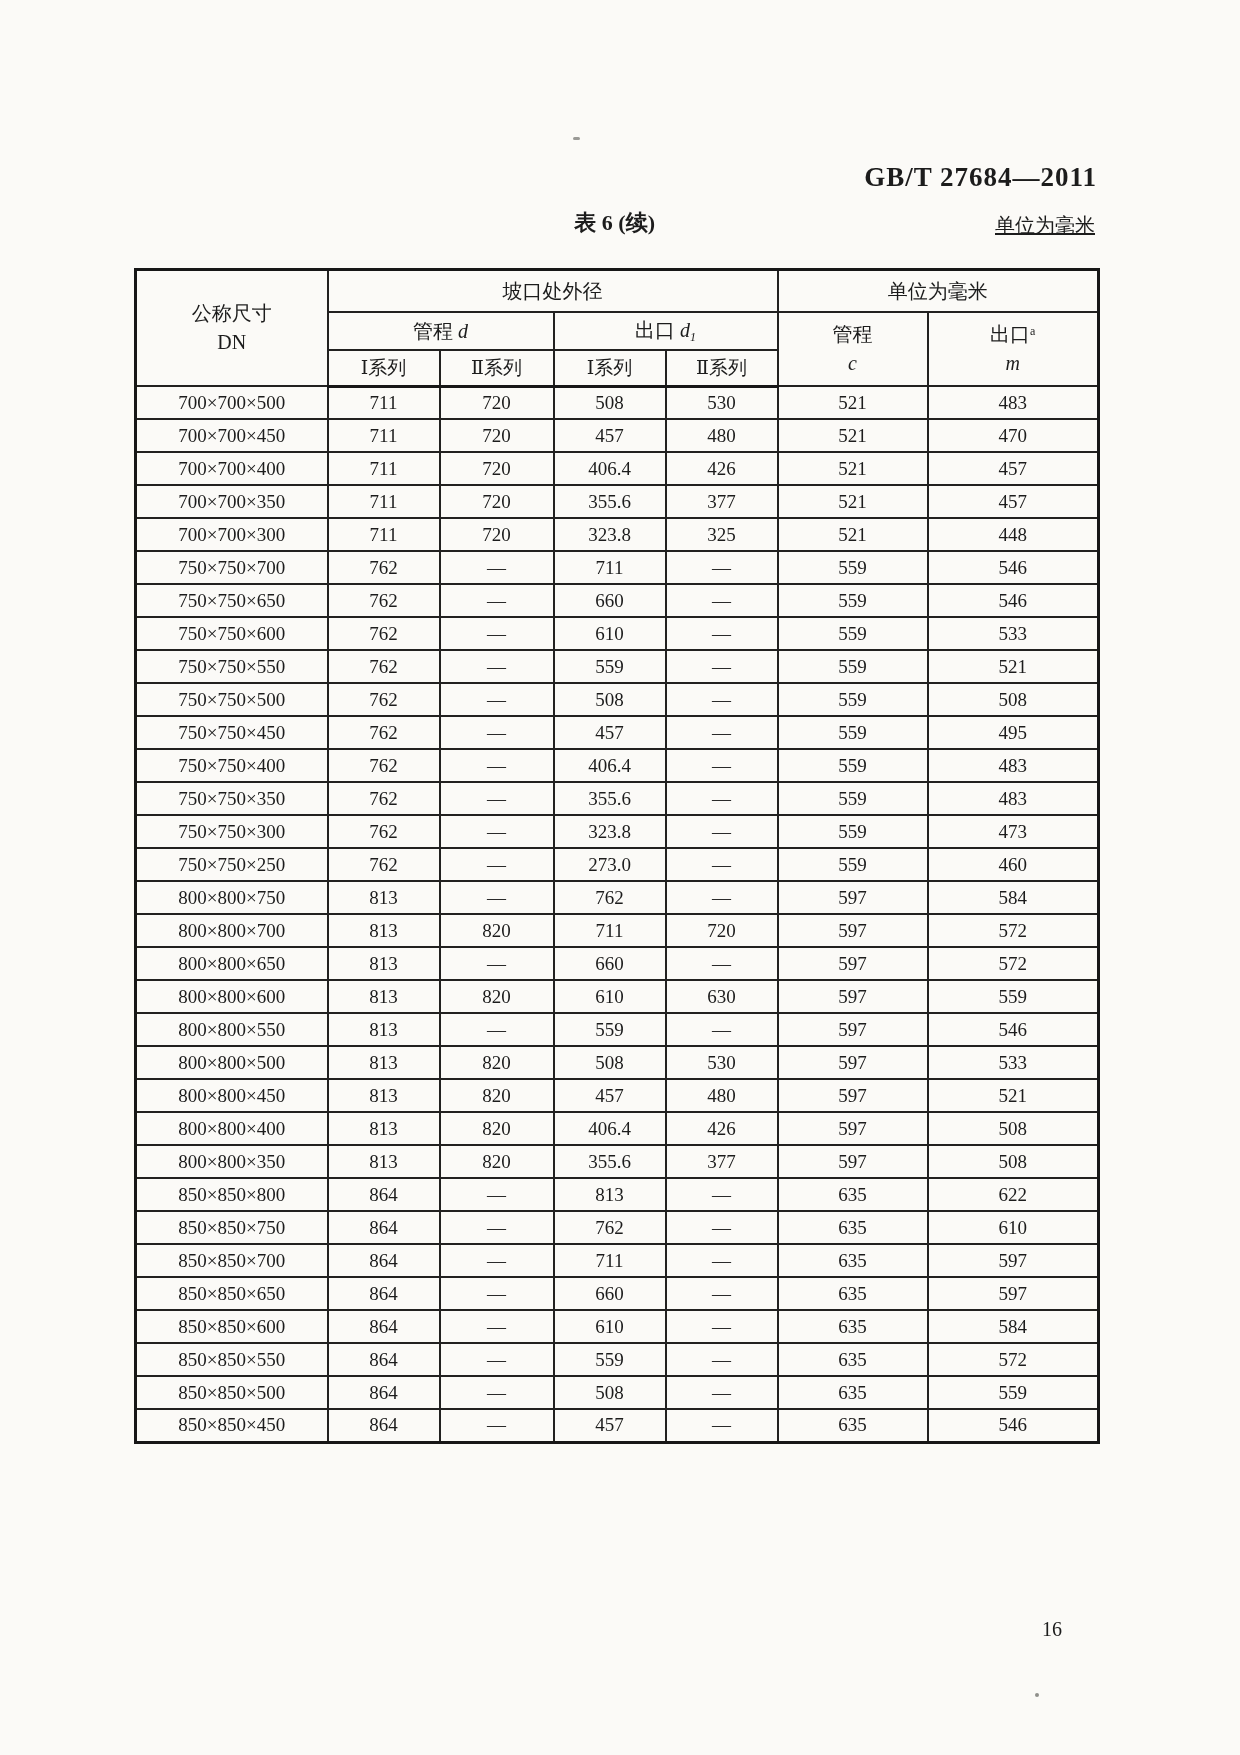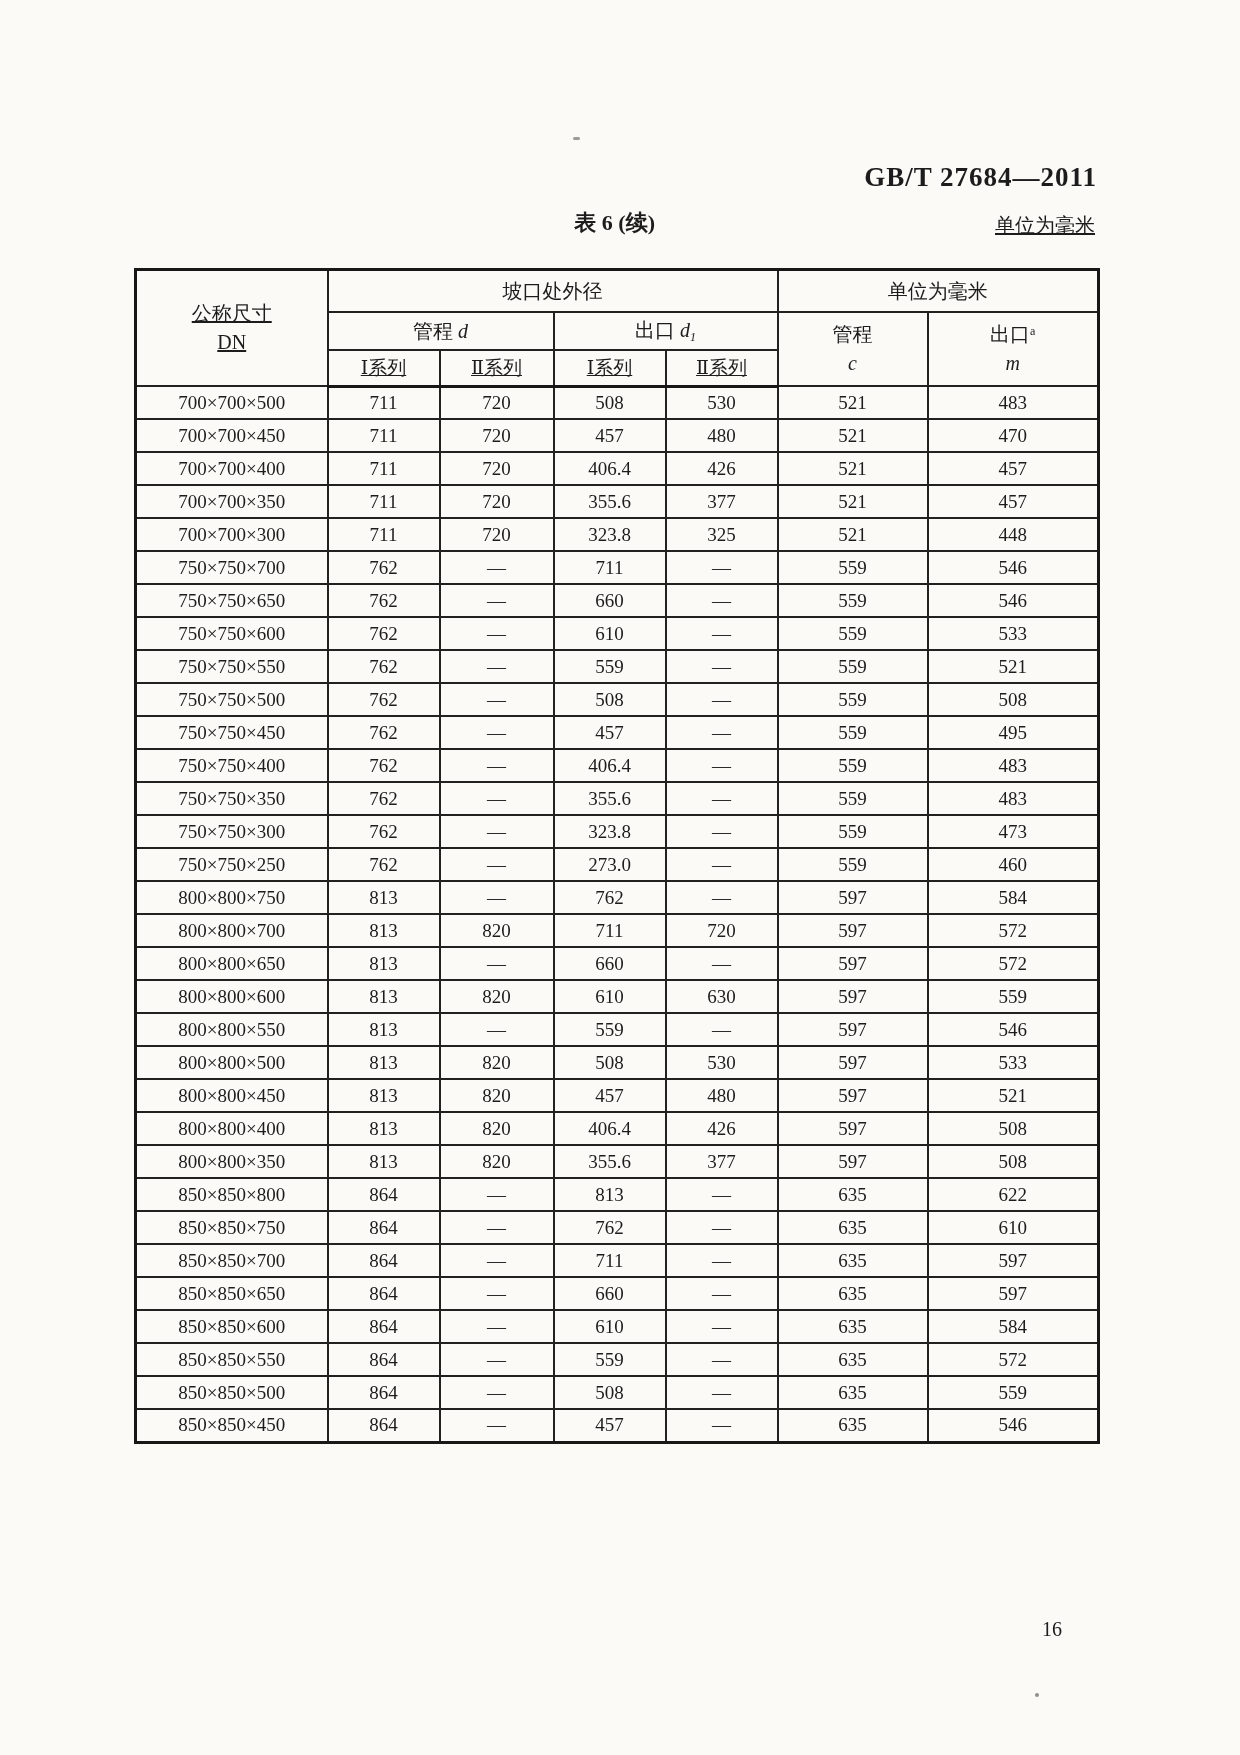--- a/index.html
+++ b/index.html
@@ -42,23 +42,23 @@
   table.dim th,table.dim td{
     border:2px solid #222120;
     text-align:center;vertical-align:middle;
     padding:0;line-height:1.25;
     font-weight:normal;
   }
   table.dim{border:3px solid #171717;}
   tr.hrow1 th{height:40px;font-size:20px;}
   tr.hrow2 th{font-size:20px;margin-top:32px;}
   tr.hrow2{height:38px;}
-  tr.hrow3{height:36px;text-decoration:underline;}
+  tr.hrow3{height:36px;}
   tr.hrow3 th{font-size:19px;border-bottom:3px solid #171717;}
-  th.dn-head{font-size:20px;text-decoration:underline;}
+  th.dn-head{font-size:20px;}
   th.two-line div{line-height:1.45;}
   td{font-size:19px;}
   tbody tr{height:33px;}
   .var{font-style:italic;font-family:"Liberation Serif","DejaVu Serif",serif;}
   sub.vsub{font-size:12px;vertical-align:-4px;font-style:italic;}
   sup.vsup{font-size:12px;vertical-align:6px;}
   .page-num{
     position:absolute;top:1618px;left:1042px;
     font-size:20px;
   }

